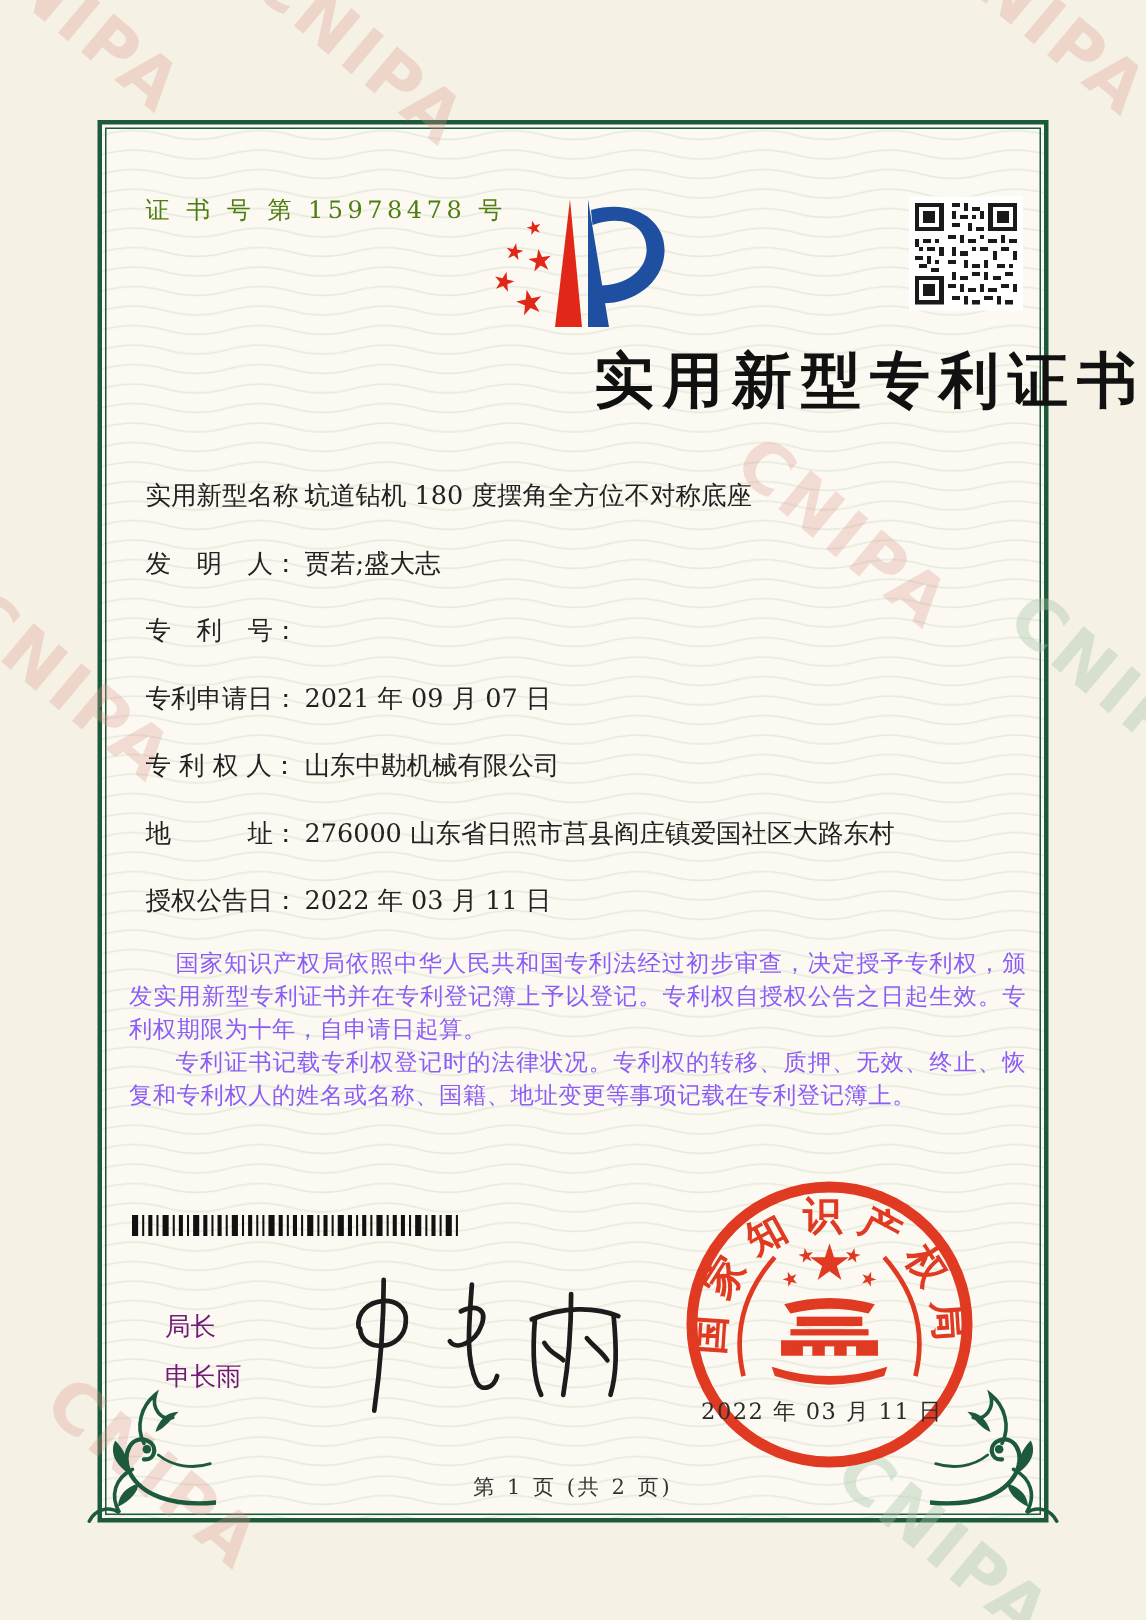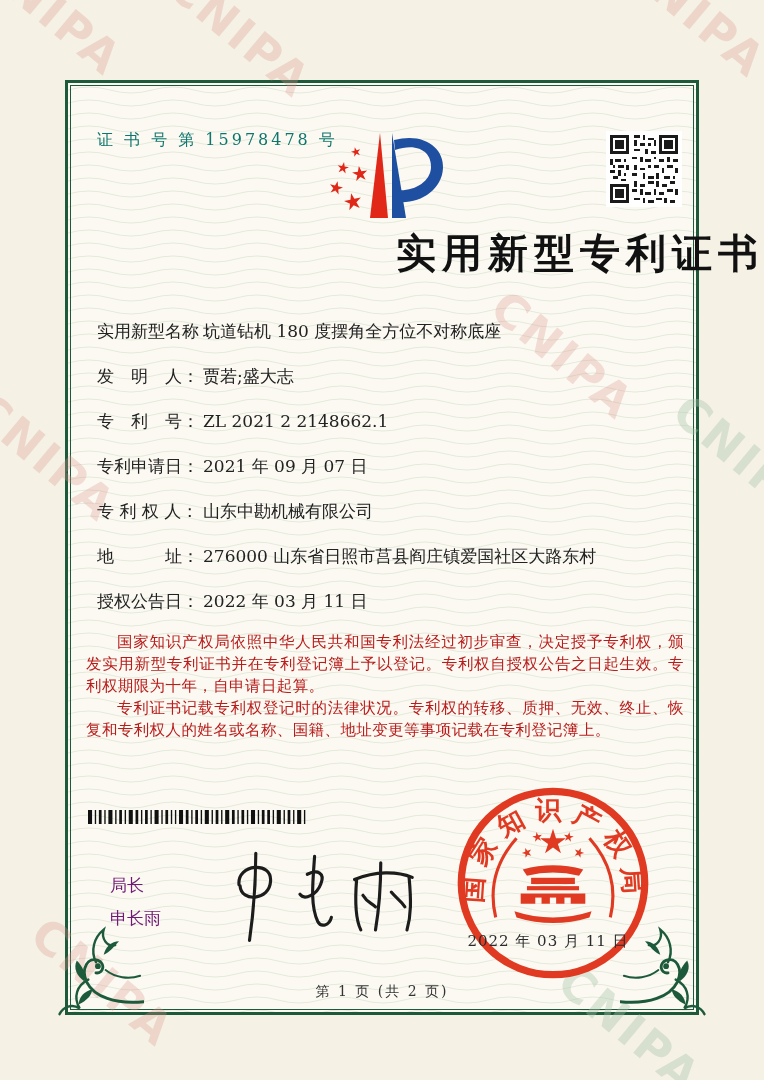--- a/index.html
+++ b/index.html
@@ -19,37 +19,37 @@
 
   .frame{
     position:absolute;left:65px;top:80px;width:634px;height:935px;
     box-sizing:border-box;border:3px solid #1d5a3c;background:#fbf9f1;z-index:2;
   }
   .frame-inner{position:absolute;inset:2px;border:1px solid #1d5a3c;}
   .waves{position:absolute;inset:0;width:100%;height:100%;opacity:.75;}
 
   .content{position:absolute;inset:0;z-index:4;}
 
-  .cert-no{position:absolute;left:97px;top:130px;font-size:16px;letter-spacing:3px;color:#0f766e;}
+  .cert-no{position:absolute;left:97px;top:130px;font-size:16px;letter-spacing:3px;color:#4d7c0f;}
   .logo{position:absolute;left:326px;top:130px;width:122px;height:92px;}
   .qr{position:absolute;left:606px;top:131px;width:76px;height:76px;background:#fff;padding:4px;box-sizing:border-box;}
   .qr svg{width:100%;height:100%;display:block;}
 
   .title{
     position:absolute;left:0;top:226px;width:100%;text-align:right;
     font-size:40px;font-weight:700;letter-spacing:6px;color:#111;
   }
 
   .fields{position:absolute;left:97px;top:322px;width:590px;font-size:17px;color:#222;}
   .frow{display:flex;line-height:18px;margin-bottom:27px;white-space:nowrap;}
   .flabel{display:inline-block;width:106px;flex:0 0 106px;}
   .grant-row{display:flex;line-height:18px;margin-top:5px;white-space:nowrap;justify-content:space-between;}
   .grant-left{display:flex;width:253px;flex:0 0 253px;}
 
-  .paras{position:absolute;left:86px;top:631px;width:598px;font-size:15.5px;line-height:22px;color:#b91c1c;}
+  .paras{position:absolute;left:86px;top:631px;width:598px;font-size:15.5px;line-height:22px;color:#8b5cf6;}
   .paras p{margin:0;text-indent:2em;text-align:justify;letter-spacing:.4px;}
 
   .barcode{position:absolute;left:88px;top:810px;width:220px;height:14px;}
   .barcode svg{width:100%;height:100%;display:block;}
 
   .signer{position:absolute;left:110px;top:869px;font-size:17px;line-height:33px;color:#701a75;}
   .signature{position:absolute;left:218px;top:848px;width:210px;height:90px;}
 
   .seal{position:absolute;left:454px;top:784px;width:198px;height:198px;opacity:.95;}
   .seal-date{
@@ -134,21 +134,20 @@
     <div class="frow">
       <span class="flabel">实用新型名称：</span>
       <span>坑道钻机 180 度摆角全方位不对称底座</span>
     </div>
     <div class="frow">
       <span class="flabel">发　明　人：</span>
       <span>贾若;盛大志</span>
     </div>
     <div class="frow">
       <span class="flabel">专　利　号：</span>
-      <span>ZL 2021 2 2148662.1</span>
     </div>
     <div class="frow">
       <span class="flabel">专利申请日：</span>
       <span>2021 年 09 月 07 日</span>
     </div>
     <div class="frow">
       <span class="flabel">专 利 权 人：</span>
       <span>山东中勘机械有限公司</span>
     </div>
     <div class="frow">

